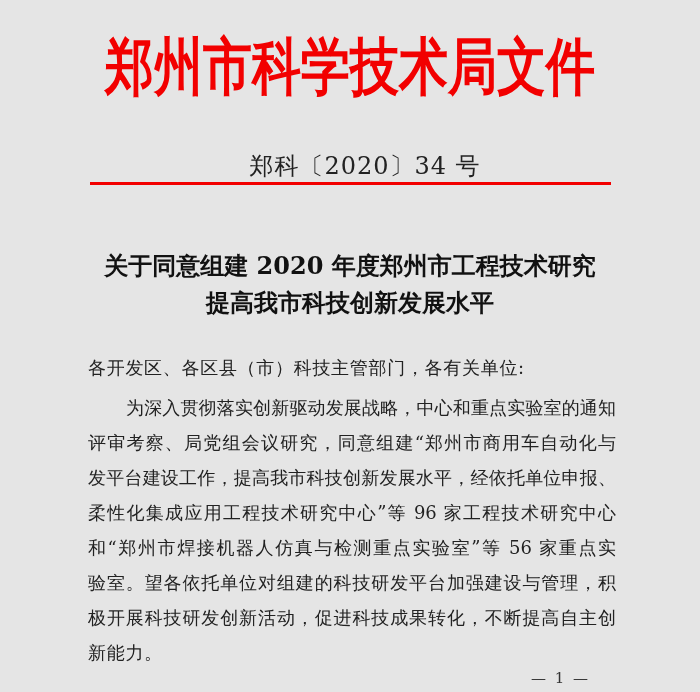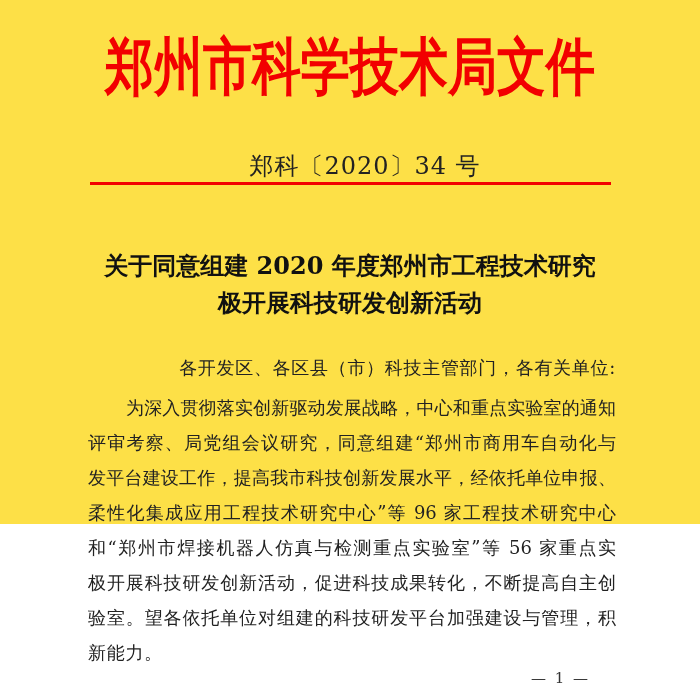--- a/index.html
+++ b/index.html
@@ -6,22 +6,22 @@
   html, body { background: #ffffff; }
   body {
     width: 700px;
     height: 692px;
     font-family: "DejaVu Serif", "Liberation Serif", serif;
     overflow: hidden;
   }
   .page {
     position: relative;
     width: 700px;
-    height: 524px;
-    background: #fde047;
+    height: 692px;
+    background: #e5e5e5;
     text-decoration: underline;
   }
   .red-header {
     position: absolute;
     top: 26px;
     left: 0;
     width: 100%;
     text-align: center;
     font-size: 49px;
     font-weight: bold;
@@ -65,21 +65,21 @@
   .body-block {
     position: absolute;
     top: 350px;
     left: 88px;
     width: 528px;
     font-size: 18px;
     color: #222222;
     line-height: 35px;
   }
   .salutation {
-    text-align: right;
+    text-align: left;
     letter-spacing: 0.7px;
     margin-bottom: 5px;
     white-space: nowrap;
   }
   .para-line {
     text-align: justify;
     text-align-last: justify;
     text-justify: inter-character;
   }
   .para-line.first {
@@ -106,30 +106,30 @@
 <div class="page">
 
   <div class="red-header">郑州市科学技术局文件</div>
 
   <div class="doc-number">郑科〔2020〕34 号</div>
 
   <div class="red-line"></div>
 
   <div class="doc-title">
     <div>关于同意组建 2020 年度郑州市工程技术研究</div>
-    <div>极开展科技研发创新活动</div>
+    <div>提高我市科技创新发展水平</div>
   </div>
 
   <div class="body-block">
     <div class="salutation">各开发区、各区县（市）科技主管部门，各有关单位:</div>
     <div class="para-line first">为深入贯彻落实创新驱动发展战略，中心和重点实验室的通知</div>
     <div class="para-line">评审考察、局党组会议研究，同意组建“郑州市商用车自动化与</div>
     <div class="para-line">发平台建设工作，提高我市科技创新发展水平，经依托单位申报、</div>
     <div class="para-line">柔性化集成应用工程技术研究中心”等 96 家工程技术研究中心</div>
     <div class="para-line">和“郑州市焊接机器人仿真与检测重点实验室”等 56 家重点实</div>
+    <div class="para-line">验室。望各依托单位对组建的科技研发平台加强建设与管理，积</div>
     <div class="para-line">极开展科技研发创新活动，促进科技成果转化，不断提高自主创</div>
-    <div class="para-line">验室。望各依托单位对组建的科技研发平台加强建设与管理，积</div>
     <div class="para-line last">新能力。</div>
   </div>
 
   <div class="page-number">— 1 —</div>
 
 </div>
 
 </body></html>

